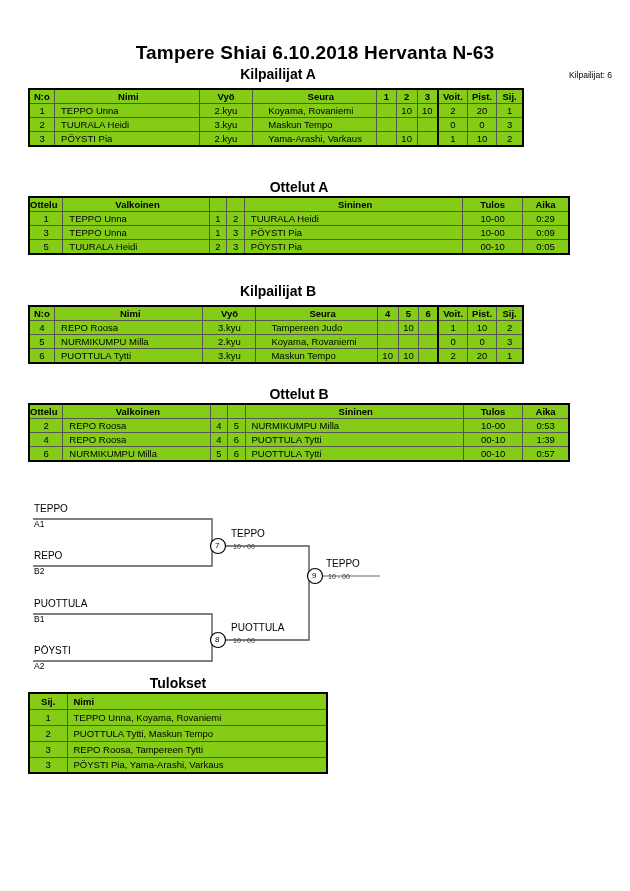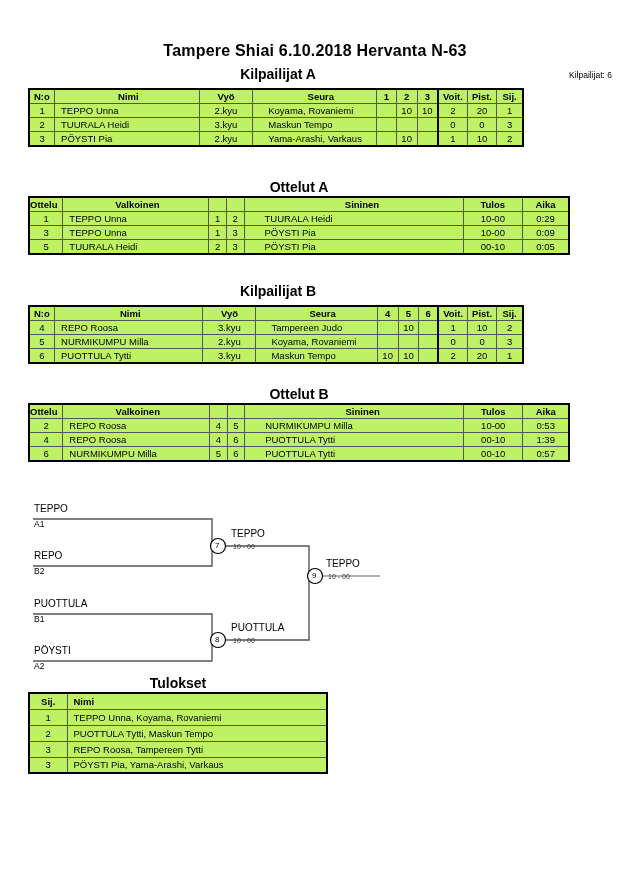--- a/index.html
+++ b/index.html
@@ -15,21 +15,21 @@
     color: #000000;
     overflow: hidden;
   }
 
   
   .doc-title {
     position: absolute;
     left: 0; top: 42px;
     width: 630px;
     text-align: center;
-    font-size: 16px;
+    font-size: 19px;
     font-weight: bold;
     letter-spacing: 0.2px;
   }
   .entrants-count {
     position: absolute;
     right: 18px; top: 70px;
     font-size: 8.5px;
   }
 
   
@@ -49,21 +49,21 @@
 
   
   .heading-pool-a, .heading-pool-b { width: 500px; left: 28px; }
   .heading-matches-a, .heading-matches-b { width: 542px; left: 28px; }
   .heading-results { width: 300px; left: 28px; }
 
   
   table {
     border-collapse: collapse;
     position: absolute;
-    background: #bef264;
+    background: #84cc16;
     font-size: 9.5px;
   }
   table, th, td { border: 1px solid #000; }
   th, td {
     padding: 1px 3px;
     height: 14px;
     box-sizing: border-box;
     white-space: nowrap;
     overflow: hidden;
   }
@@ -93,21 +93,21 @@
 
   
   .match-table { left: 28px; width: 542px; }
   .match-table.a { top: 196px; }
   .match-table.b { top: 403px; }
   .match-table td, .match-table th { border: 1px solid #555; }
   .match-table .m-no    { width: 34px;  text-align: center; }
   .match-table .m-white { width: 152px; text-align: left; padding-left: 6px; }
   .match-table .m-w1    { width: 18px;  text-align: center; }
   .match-table .m-w2    { width: 18px;  text-align: center; }
-  .match-table .m-blue  { width: 230px; text-align: left; padding-left: 20px; }
+  .match-table .m-blue  { width: 230px; text-align: left; padding-left: 6px; }
   .match-table .m-res   { width: 62px;  text-align: center; }
   .match-table .m-time  { width: 48px;  text-align: center; }
   .match-table thead th.m-no   { text-align: left; padding-left: 0; }
   .match-table thead th.m-white{ text-align: center; }
   .match-table thead th.m-blue { text-align: center; }
 
   
   .results-table { left: 28px; top: 692px; width: 300px; }
   .results-table td, .results-table th { border: 1px solid #555; height: 16px; }
   .results-table .r-rank { width: 38px; text-align: center; }

